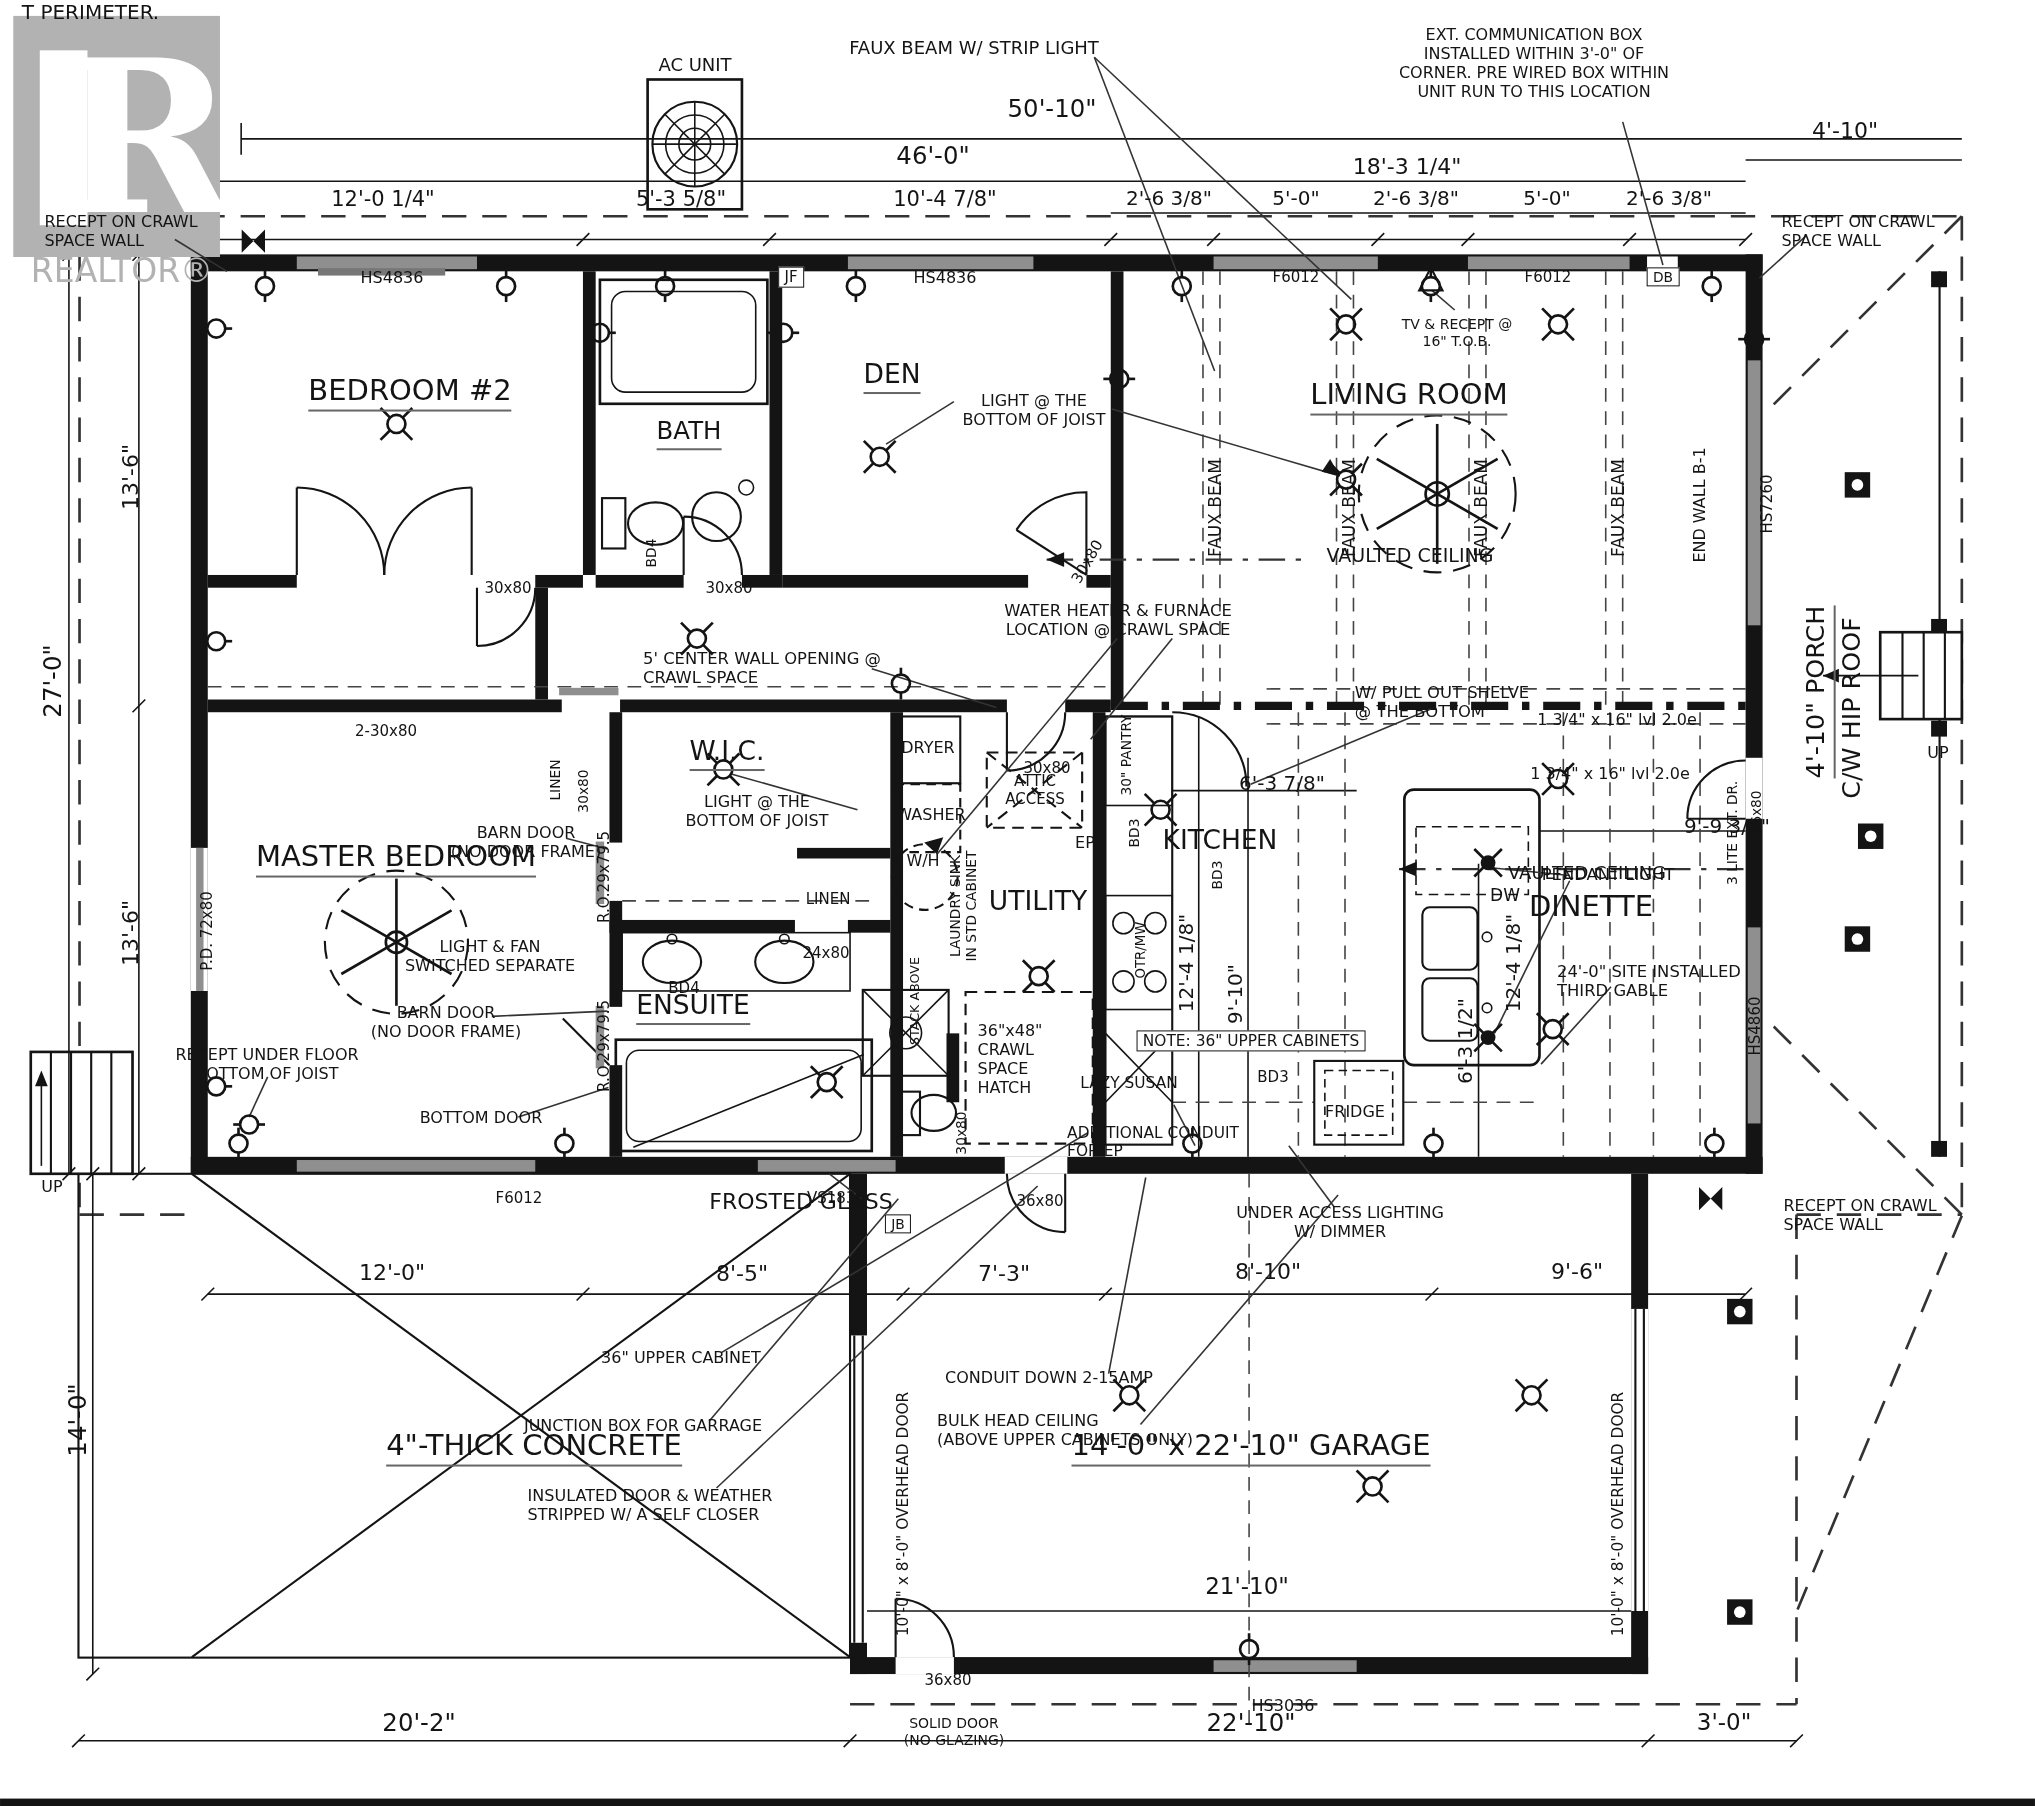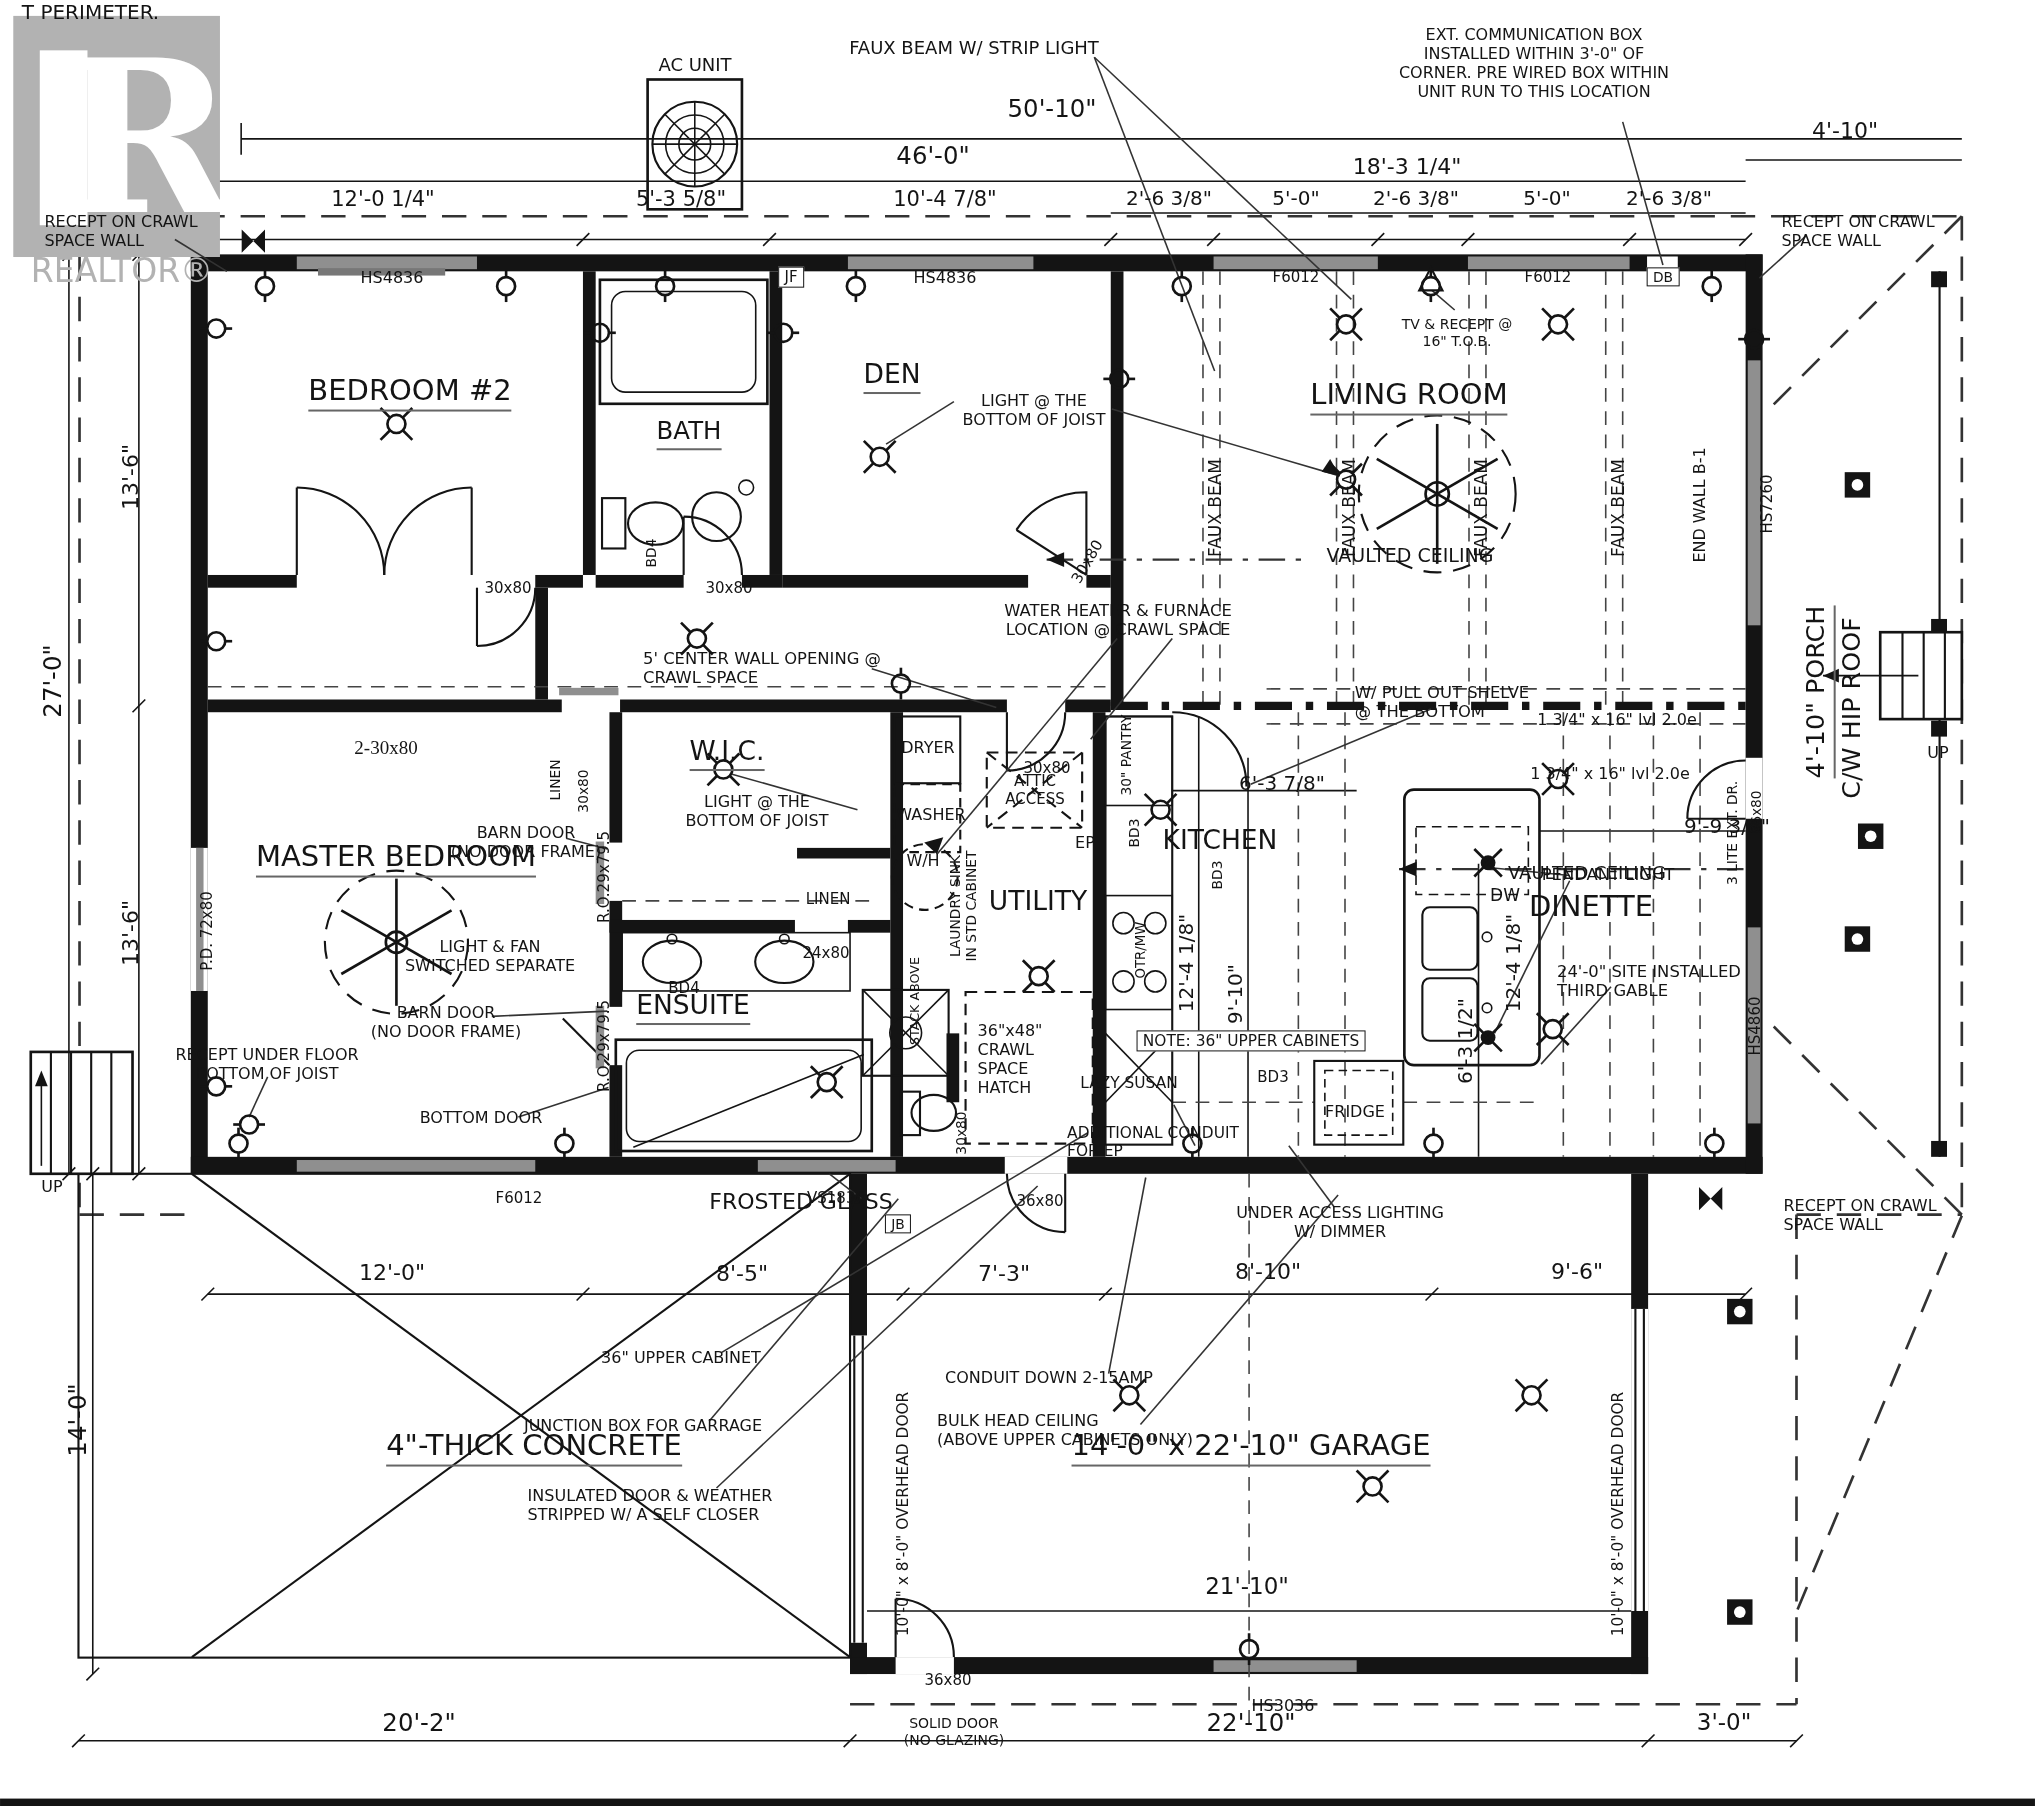--- a/index.html
+++ b/index.html
@@ -544,21 +544,21 @@
       <div class="lbl" style="left: 931px; top: 815px; font-size: 16px;">WASHER</div>
       <div class="lbl" style="left: 923px; top: 861px; font-size: 16px;">W/H</div>
       <div class="lbl" style="left: 555px; top: 780px; font-size: 13.8px; transform: translate(-50%, -50%) rotate(-90deg);">LINEN</div>
       <div class="lbl" style="left: 828px; top: 900px; font-size: 15px;">LINEN</div>
       <div class="lbl" style="left: 508px; top: 589px; font-size: 15px;">30x80</div>
       <div class="lbl" style="left: 729px; top: 589px; font-size: 15px;">30x80</div>
       <div class="lbl" style="left: 583px; top: 791px; font-size: 13.8px; transform: translate(-50%, -50%) rotate(-90deg);">30x80</div>
       <div class="lbl" style="left: 1088px; top: 562px; font-size: 15px; transform: translate(-50%, -50%) rotate(-60deg);">30x80</div>
       <div class="lbl" style="left: 1047px; top: 769px; font-size: 15px;">30x80</div>
       <div class="lbl" style="left: 961px; top: 1133px; font-size: 13.8px; transform: translate(-50%, -50%) rotate(-90deg);">30x80</div>
-      <div class="lbl" style="left: 386px; top: 748px; font-size: 19px; font-family: Liberation Serif, serif;">2-30x80</div>
+      <div class="lbl" style="left: 386px; top: 732px; font-size: 15px;">2-30x80</div>
       <div class="lbl" style="left: 826px; top: 954px; font-size: 15px;">24x80</div>
       <div class="lbl" style="left: 684px; top: 989px; font-size: 15px;">BD4</div>
       <div class="lbl" style="left: 651px; top: 553px; font-size: 13.8px; transform: translate(-50%, -50%) rotate(-90deg);">BD4</div>
       <div class="lbl" style="left: 605px; top: 877px; font-size: 15px; transform: translate(-50%, -50%) rotate(-90deg);">R.O.29x79.5</div>
       <div class="lbl" style="left: 605px; top: 1046px; font-size: 15px; transform: translate(-50%, -50%) rotate(-90deg);">R.O.29x79.5</div>
       <div class="lbl" style="left: 208px; top: 931px; font-size: 15px; transform: translate(-50%, -50%) rotate(-90deg);">P.D. 72x80</div>
       <div class="lbl" style="left: 963px; top: 906px; font-size: 13.8px; transform: translate(-50%, -50%) rotate(-90deg);">LAUNDRY SINK
 IN STD CABINET</div>
       <div class="lbl" style="left: 914px; top: 1001px; font-size: 12.7px; transform: translate(-50%, -50%) rotate(-90deg);">STACK ABOVE</div>
       <div class="lbl" style="left: 1282px; top: 784px; font-size: 20px;">6'-3 7/8"</div>

